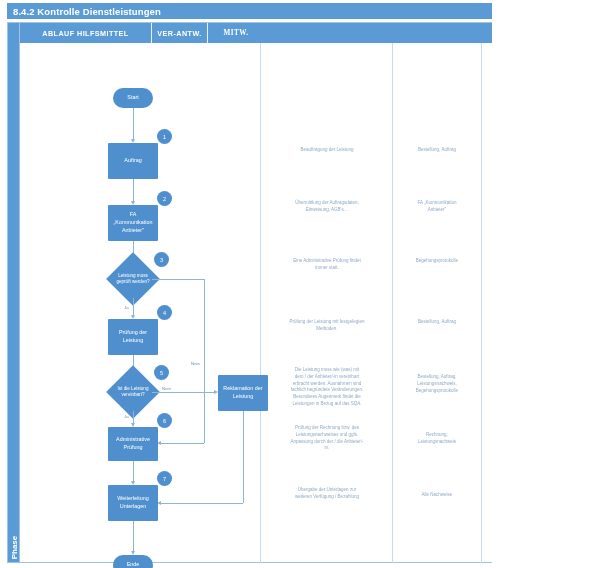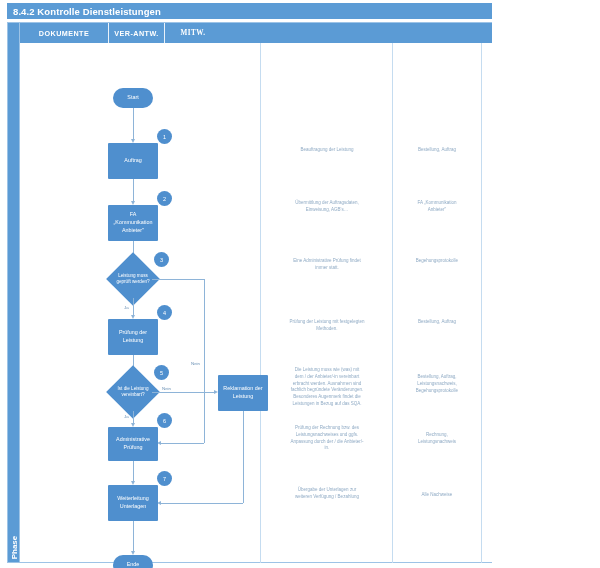--- a/index.html
+++ b/index.html
@@ -199,21 +199,21 @@
     <span class="title-text">8.4.2 Kontrolle Dienstleistungen</span>
   </div>
 
   <div class="phase-spine">
     <span class="phase-label">Phase</span>
   </div>
 
   <div class="table">
 
     <div class="head-row">
-      <div class="head-cell hc-3">DOKUMENTE</div>
+      <div class="head-cell hc-2">ABLAUF HILFSMITTEL</div>
       <div class="head-cell hc-4">VER-ANTW.</div>
       <div class="head-cell hc-5">MITW.</div>
     </div>
 
     <div class="body-area">
       <div class="vline vl-1"></div>
       <div class="vline vl-2"></div>
       <div class="vline vl-3"></div>
       <div class="vline vl-4"></div>
 

